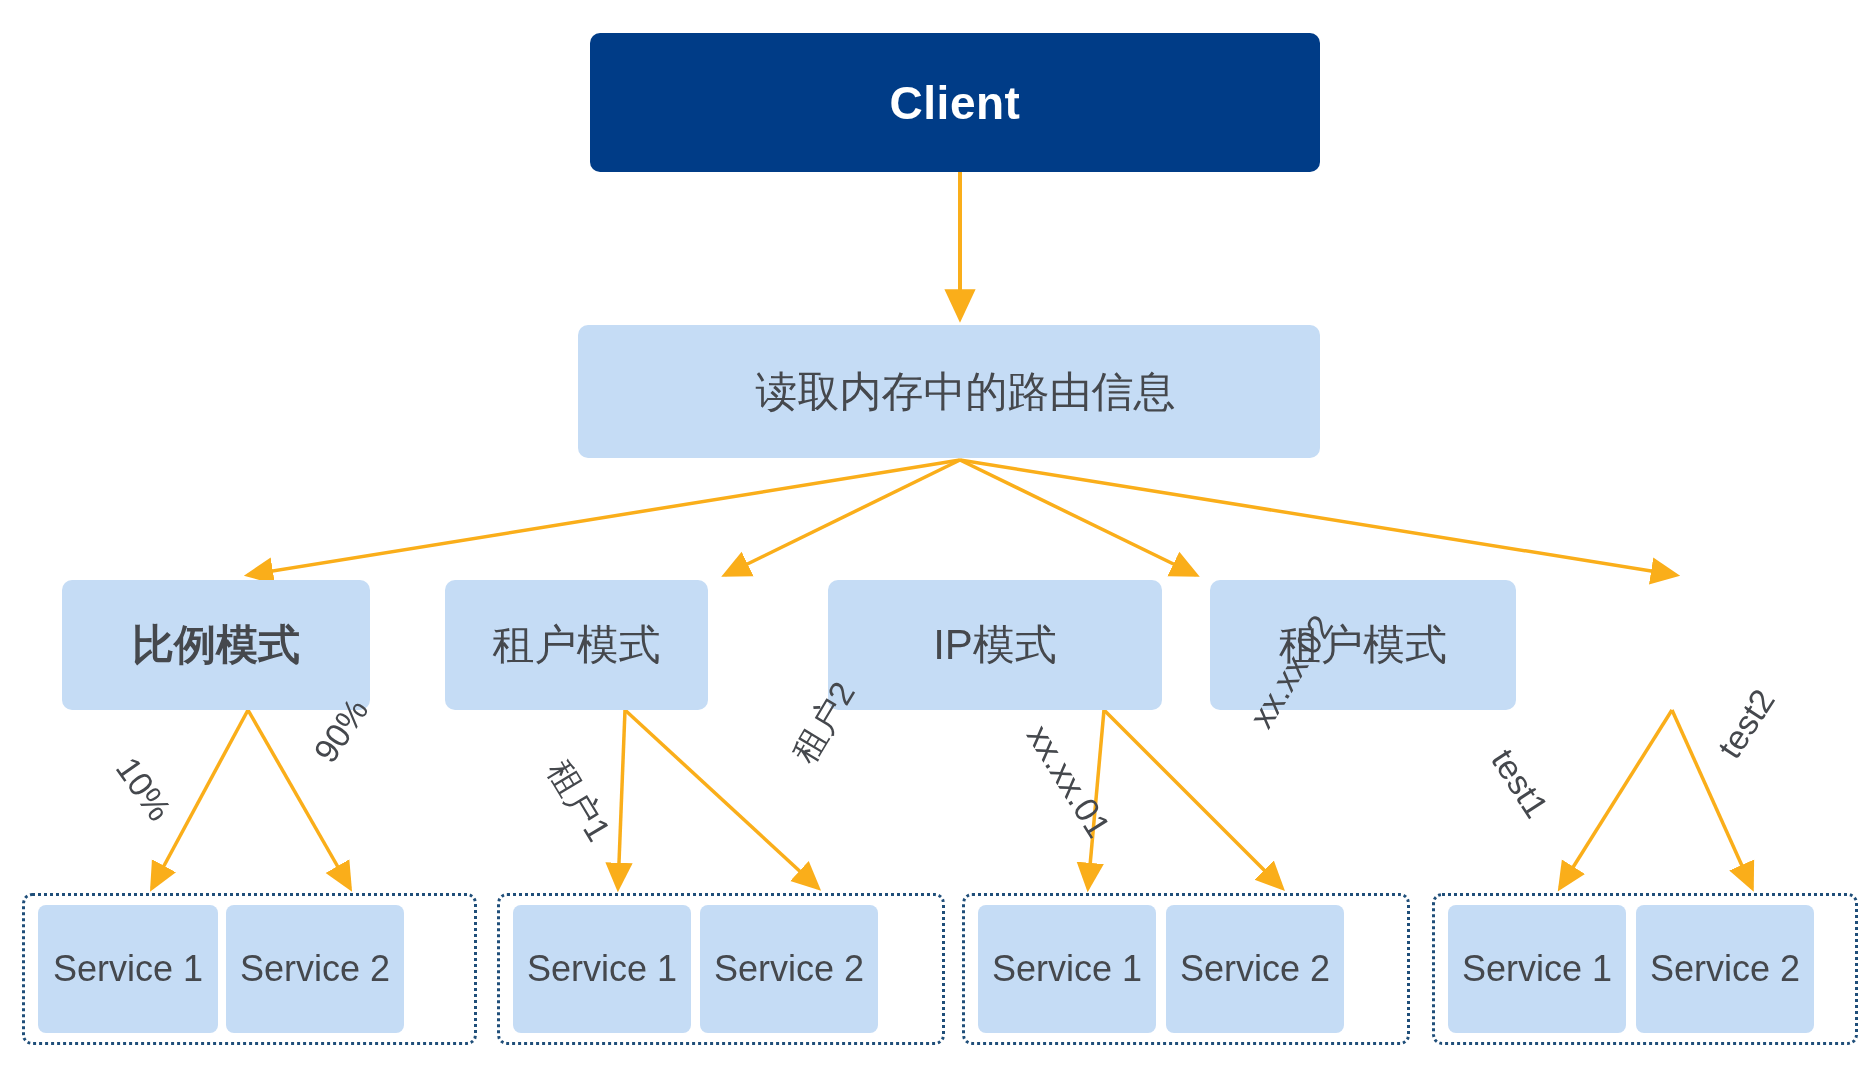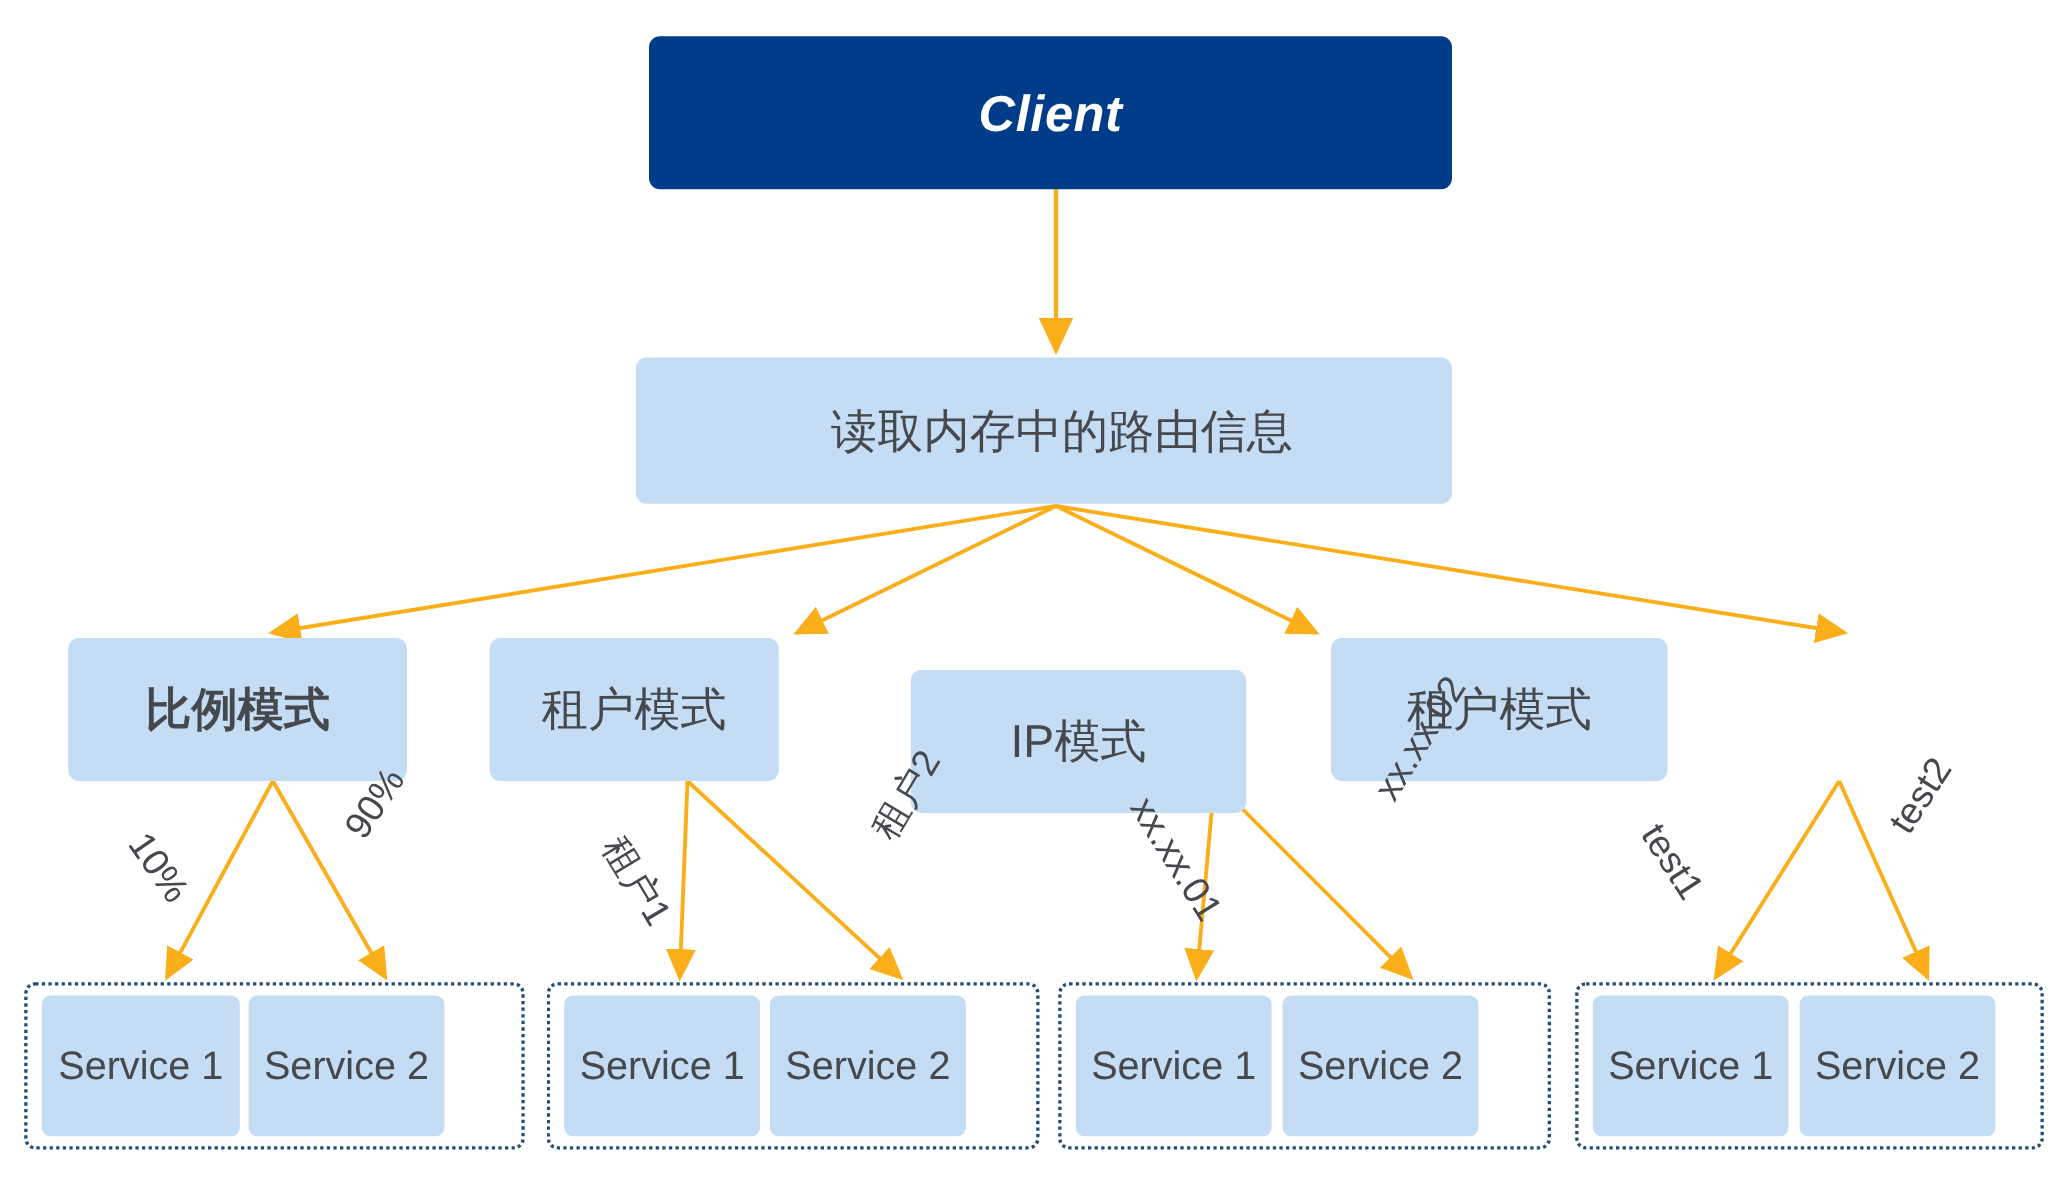--- a/index.html
+++ b/index.html
@@ -33,21 +33,20 @@
   .node-client {
     background: #003C87;
     color: #ffffff;
     font-weight: bold;
     font-size: 46px;
     left: 590px;
     top: 33px;
     width: 730px;
     height: 139px;
     letter-spacing: 0.5px;
-    font-style: italic;
   }
   .node-route {
     background: #C5DCF5;
     color: #45484D;
     font-size: 42px;
     left: 578px;
     top: 325px;
     width: 742px;
     height: 133px;
     padding-left: 33px;
@@ -141,21 +140,21 @@
   <div class="node node-route">
     <span>读取内存中的路由信息</span>
   </div>
 
   <div class="node node-mode" style="left:62px; width:308px;font-weight:bold;">
     <span>比例模式</span>
   </div>
   <div class="node node-mode" style="left:445px; width:263px;">
     <span>租户模式</span>
   </div>
-  <div class="node node-mode" style="left:828px; width:305px;margin-top:29px;">
+  <div class="node node-mode" style="left:828px; width:334px;">
     <span>IP模式</span>
   </div>
   <div class="node node-mode" style="left:1210px; width:306px;">
     <span>租户模式</span>
   </div>
 
   <div class="edge-label" style="left:140px; top:750px; transform: rotate(55deg);">10%</div>
   <div class="edge-label" style="left:306px; top:748px; transform: rotate(-56deg);">90%</div>
 
   <div class="edge-label" style="left:576px; top:752px; transform: rotate(59deg);">租户1</div>

